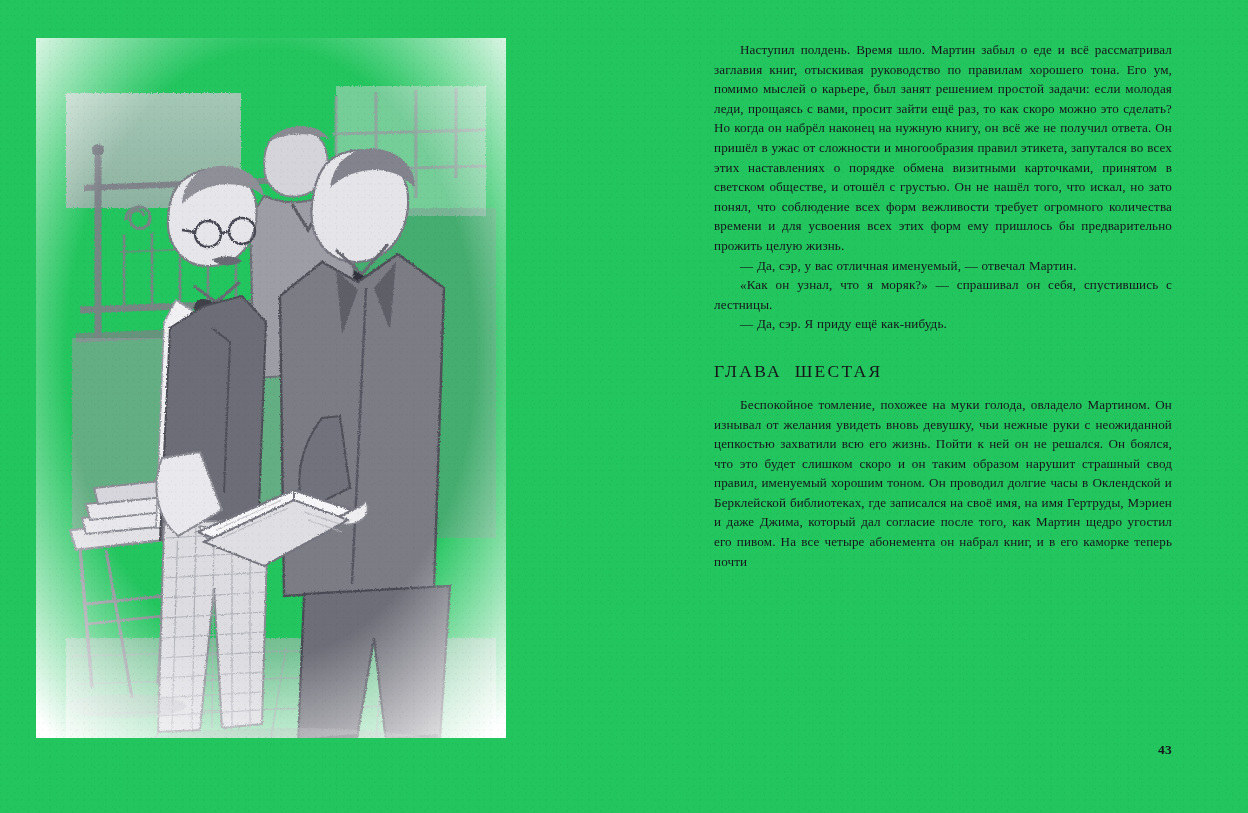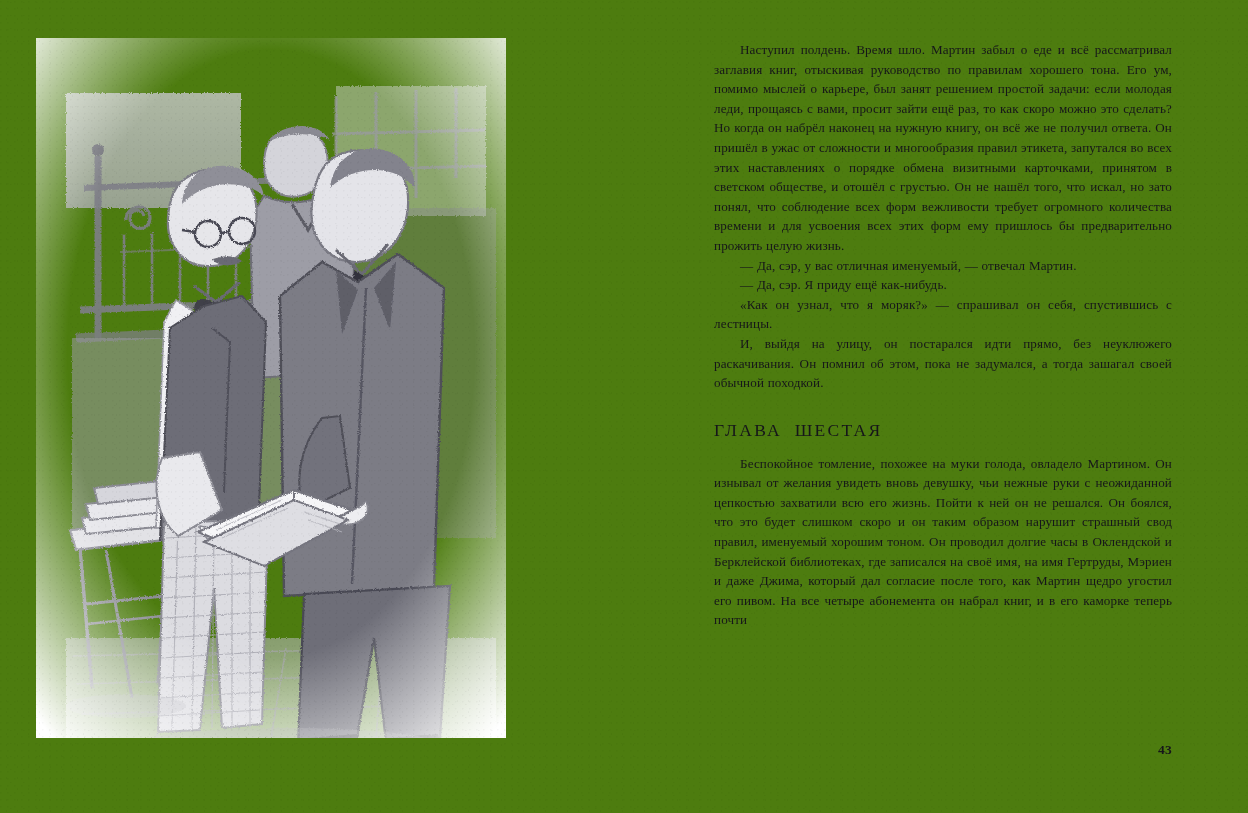--- a/index.html
+++ b/index.html
@@ -4,21 +4,21 @@
 <style>
   html, body {
     margin: 0;
     padding: 0;
     background: #ffffff;
   }
   #page {
     position: relative;
     width: 1248px;
     height: 813px;
-    background: #4d7c0f;
+    background: #22c55e;
     overflow: hidden;
     font-family: "Liberation Serif", "DejaVu Serif", serif;
   }
 
   
   #illustration-pane {
     position: absolute;
     left: 0; top: 0;
     width: 624px; height: 813px;
   }
@@ -279,23 +279,22 @@
         <rect x="0" y="0" width="470" height="700" fill="url(#vig)"></rect>
       </svg>
     </div>
   </div>
 
   <div id="text-pane">
     <div id="text-column">
 
       <p class="para">Наступил полдень. Время шло. Мартин забыл о еде и всё рассматривал заглавия книг, отыскивая руководство по правилам хорошего тона. Его ум, помимо мыслей о карьере, был занят решением простой задачи: если молодая леди, прощаясь с вами, просит зайти ещё раз, то как скоро можно это сделать? Но когда он набрёл наконец на нужную книгу, он всё же не получил ответа. Он пришёл в ужас от сложности и многообразия правил этикета, запутался во всех этих наставлениях о порядке обмена визитными карточками, принятом в светском обществе, и отошёл с грустью. Он не нашёл того, что искал, но зато понял, что соблюдение всех форм вежливости требует огромного количества времени и для усвоения всех этих форм ему пришлось бы предварительно прожить целую жизнь.</p>
       <p class="para dialogue">— Да, сэр, у вас отличная именуемый, — отвечал Мартин.</p>
+      <p class="para dialogue">«Как он узнал, что я моряк?» — спрашивал он себя, спустившись с лестницы.</p>
       <p class="para dialogue">— Да, сэр. Я приду ещё как-нибудь.</p>
-      <p class="para dialogue">«Как он узнал, что я моряк?» — спрашивал он себя, спустившись с лестницы.</p>
-      <p class="para">И, выйдя на улицу, он постарался идти прямо, без неуклюжего раскачивания. Он помнил об этом, пока не задумался, а тогда зашагал своей обычной походкой.</p>
 
       <h2 id="chapter-heading">ГЛАВА ШЕСТАЯ</h2>
 
       <p class="para">Беспокойное томление, похожее на муки голода, овладело Мартином. Он изнывал от желания увидеть вновь девушку, чьи нежные руки с неожиданной цепкостью захватили всю его жизнь. Пойти к ней он не решался. Он боялся, что это будет слишком скоро и он таким образом нарушит страшный свод правил, именуемый хорошим тоном. Он проводил долгие часы в Оклендской и Берклейской библиотеках, где записался на своё имя, на имя Гертруды, Мэриен и даже Джима, который дал согласие после того, как Мартин щедро угостил его пивом. На все четыре абонемента он набрал книг, и в его каморке теперь почти</p>
     </div>
 
     <div id="page-number">43</div>
   </div>
 
   <div id="grain"></div>

